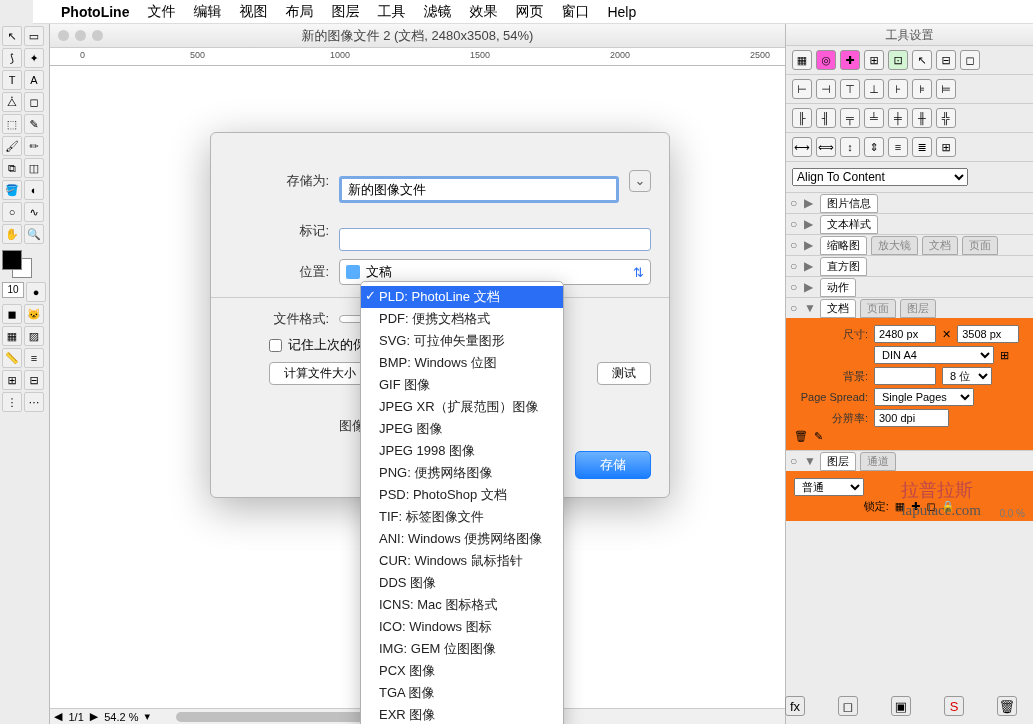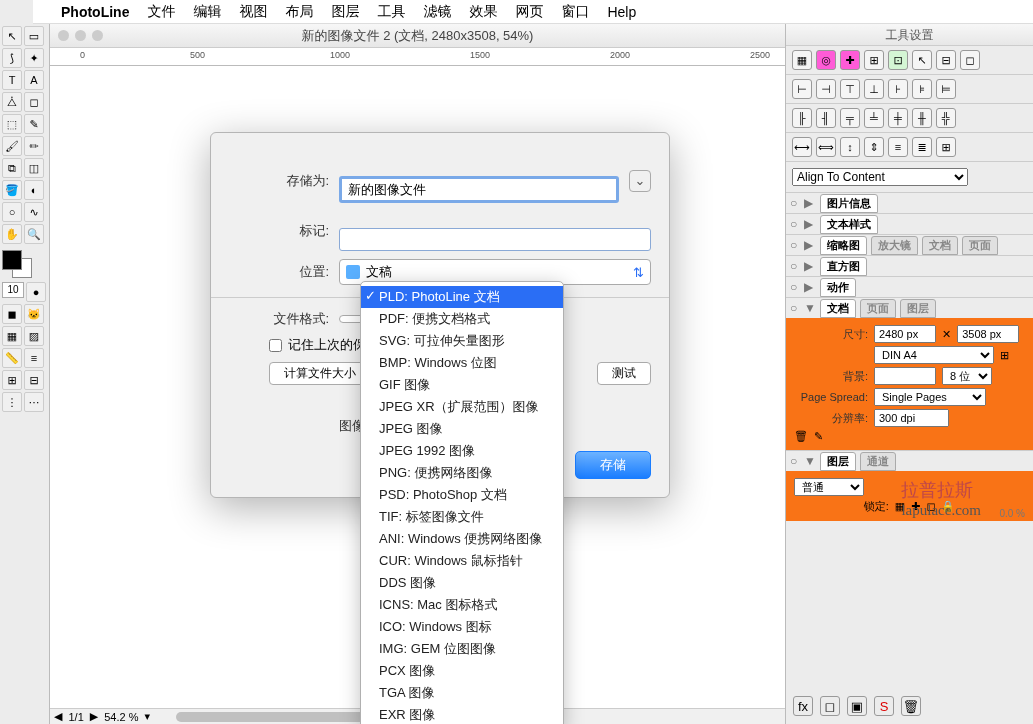--- a/index.html
+++ b/index.html
@@ -38,27 +38,27 @@
 .iconrow { display: flex; flex-wrap: wrap; gap: 4px; padding: 4px 6px; border-bottom: 1px solid #ccc; }
 .iconrow .ib { width: 20px; height: 20px; border: 1px solid #999; border-radius: 3px; display: flex; align-items: center; justify-content: center; font-size: 11px; background: #f5f5f5; }
 .iconrow .ib.pink { background: #ff5bd7; }
 .iconrow .ib.green { background: #d4f5d4; }
 .align-sel { margin: 6px; }
 .align-sel select { width: 176px; font-size: 12px; }
 .section { border-top: 1px solid #ccc; }
 .sec-head { display: flex; align-items: center; height: 20px; padding: 0 4px; gap: 4px; background: #ececec; font-size: 12px; }
 .sec-head .tri { width: 10px; color: #777; }
 .sec-head .play { width: 12px; color: #777; }
-.sec-head .tab { background: #fff; border: 1px solid #aaa; border-radius: 3px 3px 0 0; padding: 1px 6px; font-size: 11px; font-weight: bold; }
+.sec-head .tab { background: #fff; border: 1px solid #aaa; border-radius: 3px 3px 0 0; padding: 1px 6px; font-size: 11px; }
 .sec-head .tab.dim { background: #e0e0e0; color: #888; }
 .sec-body { background: #f97316; padding: 4px 8px; font-size: 11px; }
 .sec-body .row { display: flex; align-items: center; gap: 6px; margin: 3px 0; }
 .sec-body .lab { width: 74px; text-align: right; color: #333; }
 .sec-body input, .sec-body select { font-size: 11px; padding: 1px 3px; }
-.bottom-icons { position: absolute; bottom: 4px; right: 4px; width: 240px; display: flex; gap: 7px; padding: 4px; justify-content: flex-start; }
+.bottom-icons { position: absolute; bottom: 4px; right: 12px; width: 240px; display: flex; gap: 20px; padding: 4px; justify-content: space-between; }
 .bottom-icons .bi { width: 20px; height: 20px; border: 1px solid #999; border-radius: 3px; display: flex; align-items: center; justify-content: center; font-size: 13px; }
 
 
 .dialog { position: absolute; left: 210px; top: 132px; width: 460px; background: #f0f0f0; border: 1px solid #b5b5b5; border-radius: 6px; box-shadow: 0 10px 40px rgba(0,0,0,0.3); padding: 18px; }
 .dlg-row { display: flex; align-items: center; margin: 8px 0; gap: 10px; }
 .dlg-row .lab { width: 100px; text-align: right; color: #333; }
 .dlg-row input[type=text] { flex: 1; padding: 3px 6px; border: 1px solid #8aa9d6; border-radius: 3px; font-size: 13px; margin-top: 17px; }
 .dlg-row input.sel { border: 3px solid #7aa9e8; }
 .dlg-row .drop { width: 22px; height: 22px; border: 1px solid #aaa; border-radius: 4px; text-align: center; line-height: 20px; color: #555; }
 .loc-sel { flex: 1; background: #fff; border: 1px solid #aaa; border-radius: 4px; padding: 3px 6px; display: flex; align-items: center; gap: 6px; }
@@ -274,21 +274,21 @@
             <select style="width:120px"><option>DIN A4</option></select>
             <span>⊞</span>
           </div>
         <div class="row">
             <span class="lab">背景:</span>
             <input size="6" style="">
             <select style="width:50px"><option>8 位</option></select>
           </div>
         <div class="row">
             <span class="lab">Page Spread:</span>
-            <select style="width:112px"><option>Single Pages</option></select>
+            <select style="width:100px"><option>Single Pages</option></select>
           </div>
         <div class="row">
             <span class="lab">分辨率:</span>
             <input size="8" value="300 dpi" style="">
           </div>
         <div class="row">
             <span>🗑</span>
             <span>✎</span>
           </div>
       </div>
@@ -358,21 +358,21 @@
 </div>
 
 <div class="dropdown">
   <div class="item sel">PLD: PhotoLine 文档</div>
   <div class="item">PDF: 便携文档格式</div>
   <div class="item">SVG: 可拉伸矢量图形</div>
   <div class="item">BMP: Windows 位图</div>
   <div class="item">GIF 图像</div>
   <div class="item">JPEG XR（扩展范围）图像</div>
   <div class="item">JPEG 图像</div>
-  <div class="item">JPEG 1992 图像</div>
+  <div class="item">JPEG 1998 图像</div>
   <div class="item">PNG: 便携网络图像</div>
   <div class="item">PSD: PhotoShop 文档</div>
   <div class="item">TIF: 标签图像文件</div>
   <div class="item">ANI: Windows 便携网络图像</div>
   <div class="item">CUR: Windows 鼠标指针</div>
   <div class="item">DDS 图像</div>
   <div class="item">ICNS: Mac 图标格式</div>
   <div class="item">ICO: Windows 图标</div>
   <div class="item">IMG: GEM 位图图像</div>
   <div class="item">PCX 图像</div>

